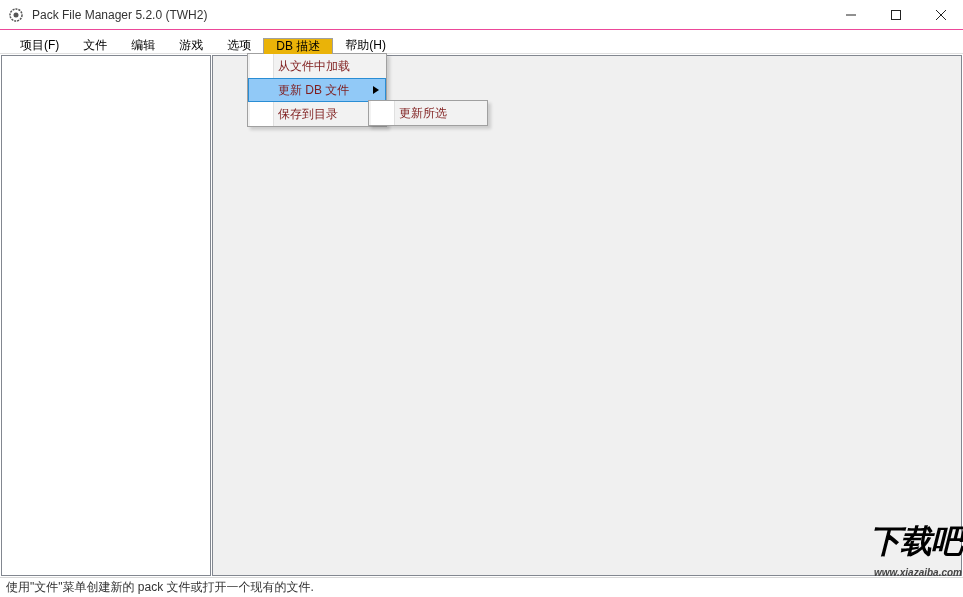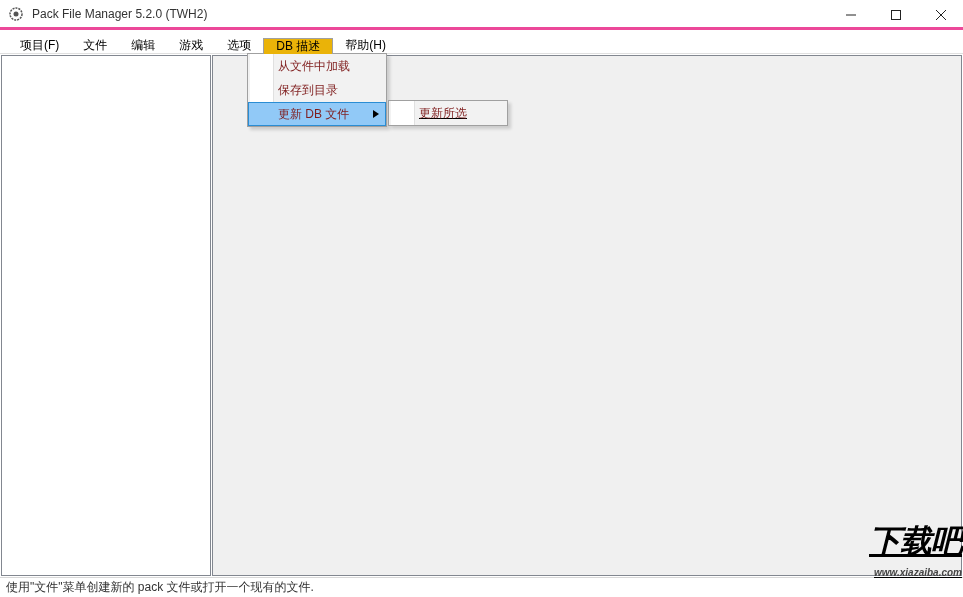--- a/index.html
+++ b/index.html
@@ -8,21 +8,21 @@
       font-size: 12px;
       background: #fff;
       width: 963px;
       height: 597px;
       overflow: hidden;
       position: relative;
     }
     .titlebar {
       height: 30px;
       background: #fff;
-      border-bottom: 3px solid #ec4899;
+      border-bottom: 1px solid #ec4899;
       display: flex;
       align-items: center;
       padding: 0 8px;
       position: relative;
     }
     .titlebar-icon {
       width: 16px; height: 16px;
       margin-right: 8px;
       display: inline-flex;
       align-items: center;
@@ -129,38 +129,36 @@
       padding: 0 17px 0 29px;
       height: 24px;
     }
     .arrow-right {
       position: absolute;
       right: 6px;
       top: 50%;
       transform: translateY(-50%);
     }
     .dropdown.sub {
-      left: 388px;
+      left: 368px;
       top: 100px;
       min-width: 120px;
-      text-decoration: underline;
     }
     
     .watermark {
       position: absolute;
       right: 1px;
       bottom: 20px;
       font-weight: 900;
       font-style: italic;
       color: #000;
       line-height: 0.9;
       text-align: right;
       pointer-events: none;
       letter-spacing: -1px;
-      text-decoration: underline;
     }
     .watermark .big { font-size: 32px; display: block; }
     .watermark .small { font-size: 10px; display: block; color: #444; font-style: italic; letter-spacing: 0; margin-top: 12px; }
   </style>
 </head>
 <body>
 
 <div class="titlebar">
   <span class="titlebar-icon">
     <svg viewBox="0 0 16 16">
@@ -220,32 +218,32 @@
 
 <div class="statusbar">
   <span>使用"文件"菜单创建新的 pack 文件或打开一个现有的文件.</span>
 </div>
 
 <div class="dropdown main">
   <div class="dropdown-item">
     <span class="gutter"></span>
     <span>从文件中加载</span>
   </div>
-  <div class="dropdown-item">
-    <span class="gutter"></span>
-    <span>保存到目录</span>
-  </div>
   <div class="dropdown-item hover">
     <span>更新 DB 文件</span>
     <span class="arrow-right">
       <svg width="6" height="8" viewBox="0 0 6 8">
           <polygon points="0,0 6,4 0,8" fill="#000"></polygon>
         </svg>
     </span>
   </div>
+  <div class="dropdown-item">
+    <span class="gutter"></span>
+    <span>保存到目录</span>
+  </div>
 </div>
 
 <div class="dropdown sub">
   <div class="dropdown-item">
     <span class="gutter"></span>
     <span>更新所选</span>
   </div>
 </div>
 
 <div class="watermark">

